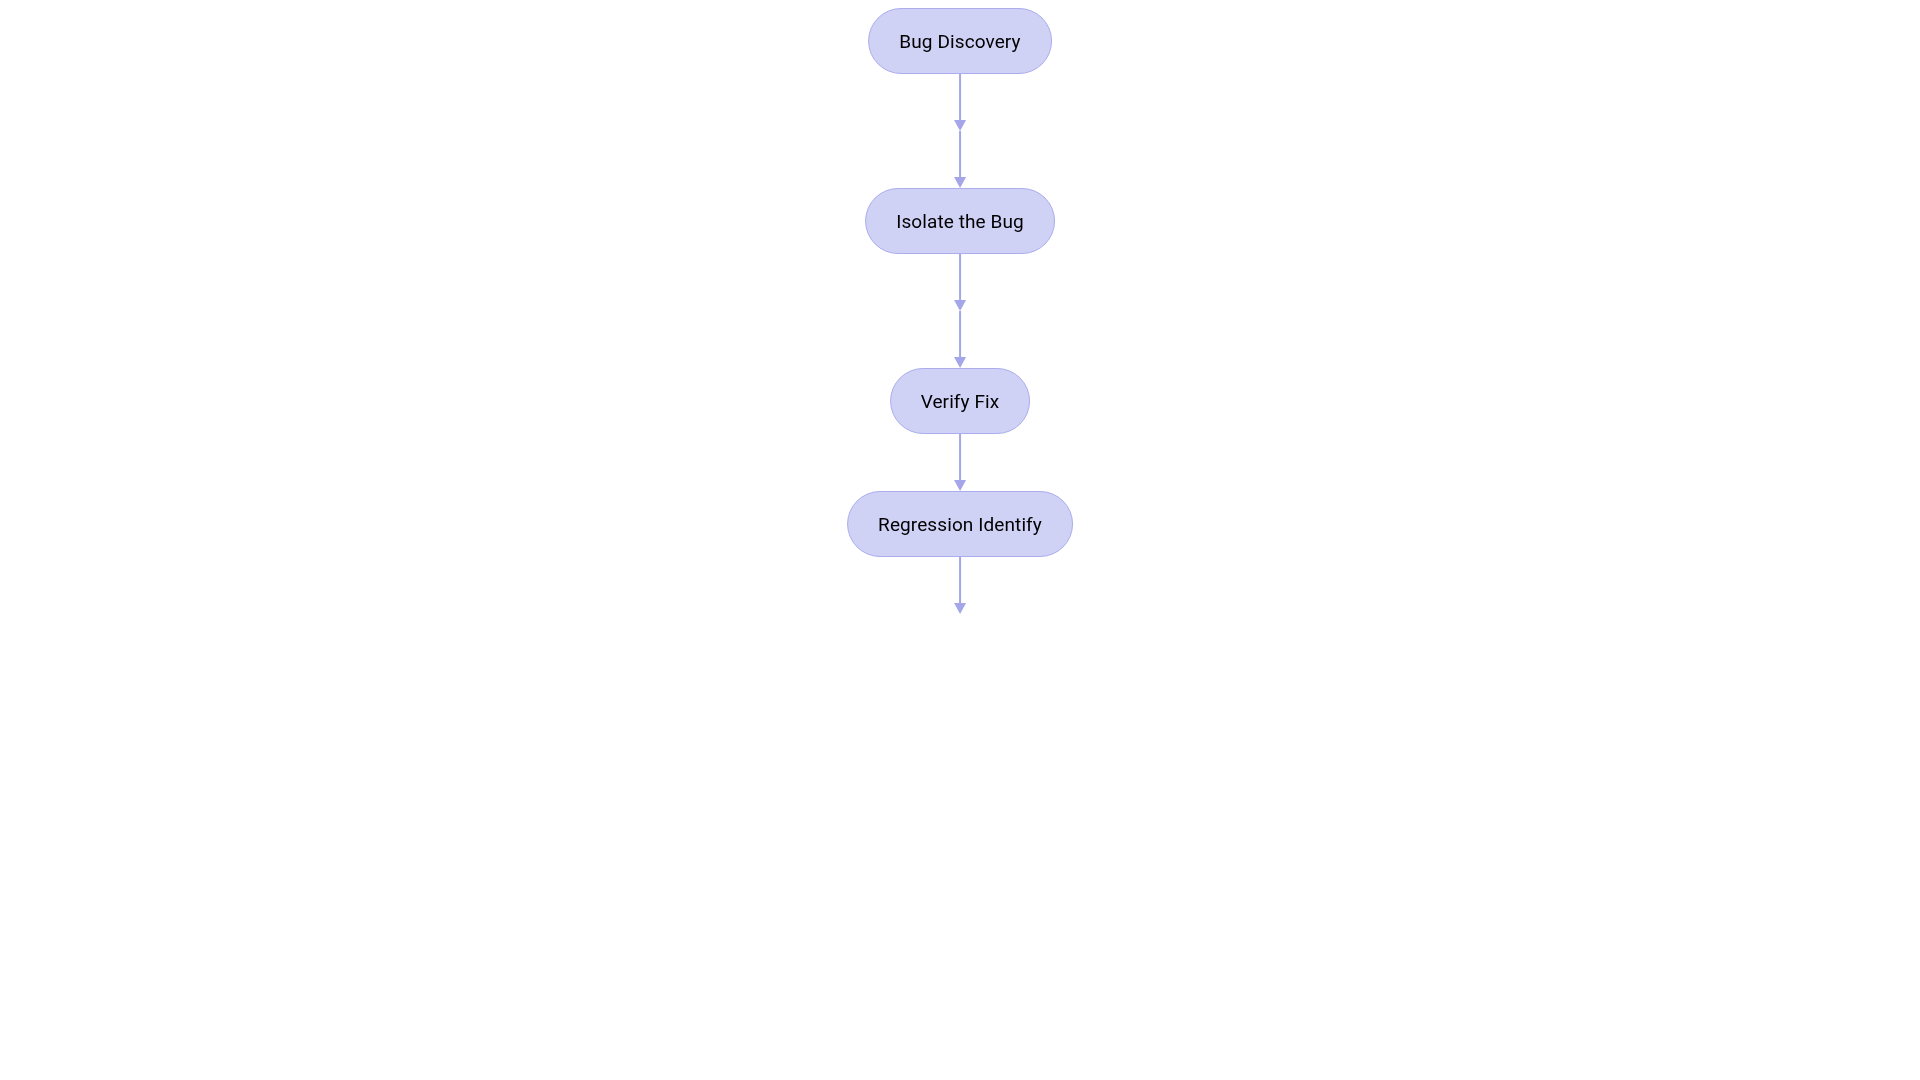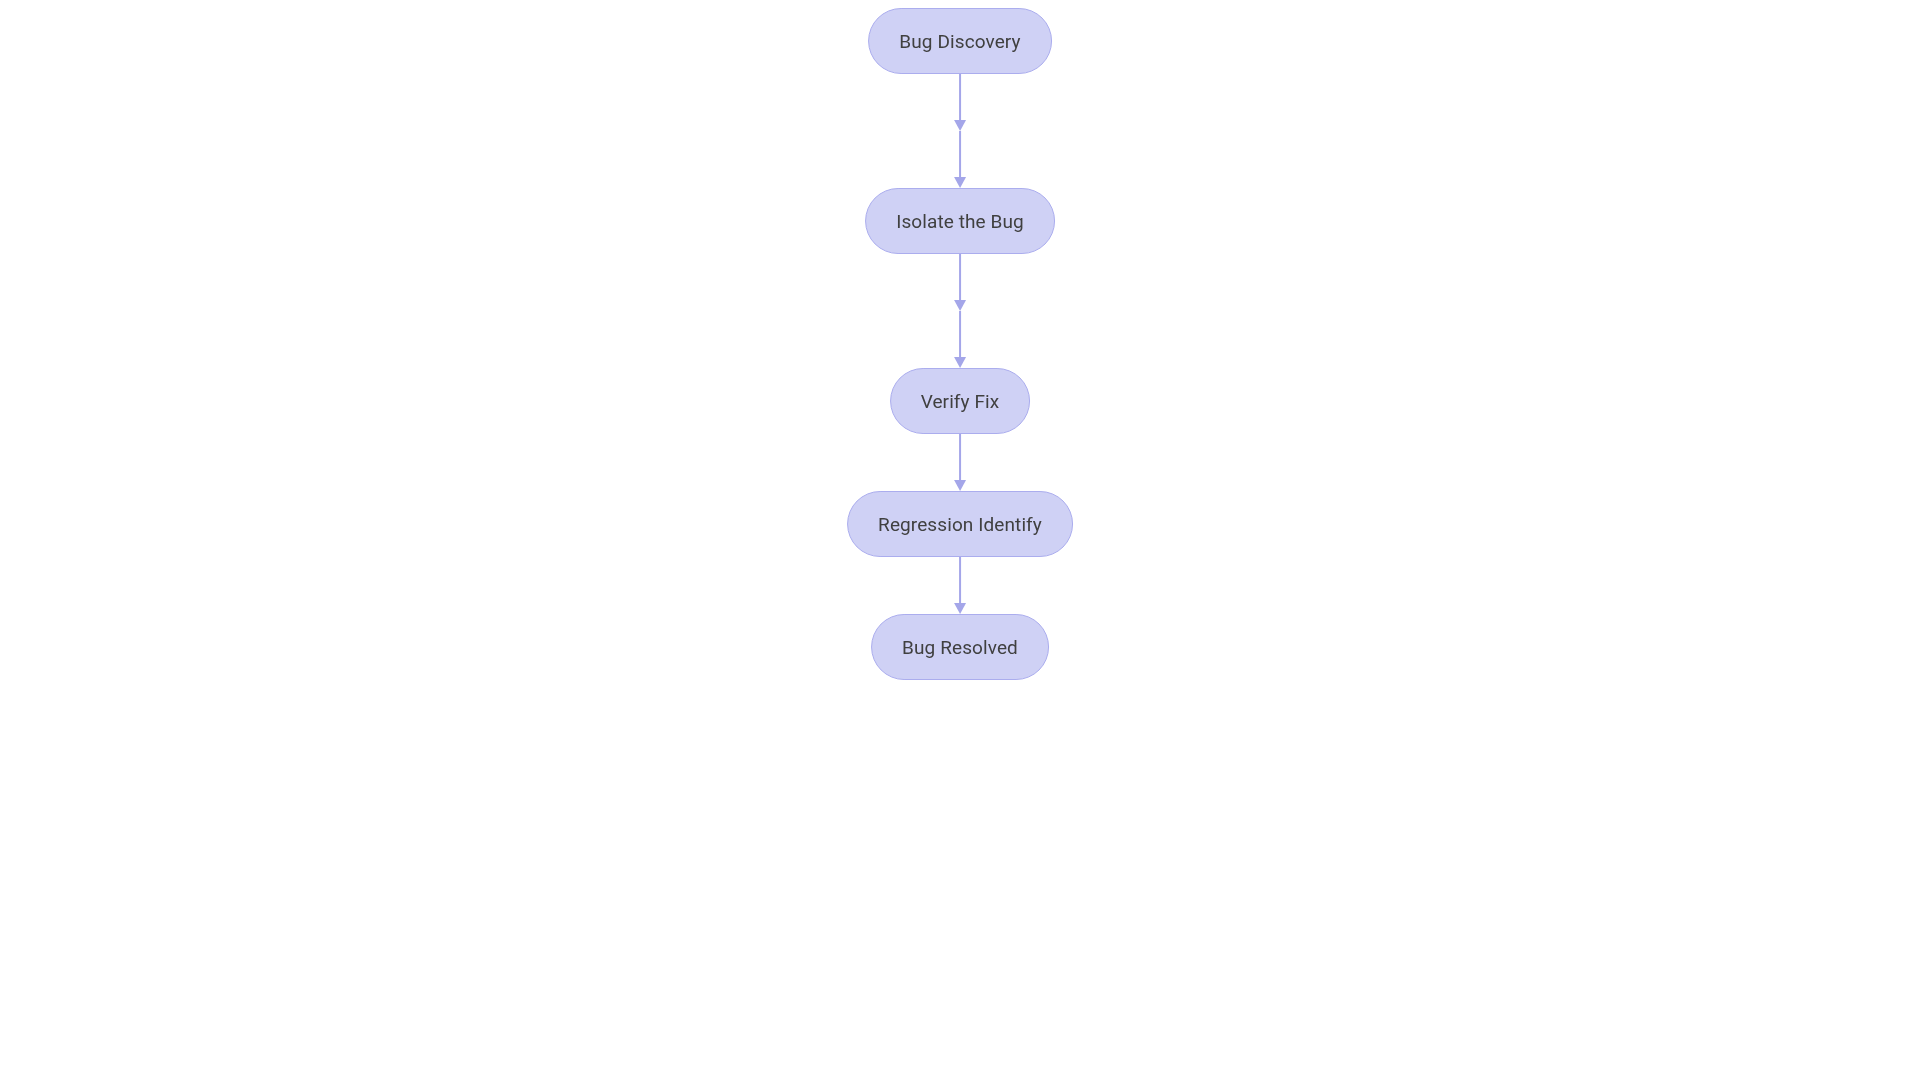--- a/index.html
+++ b/index.html
@@ -17,21 +17,21 @@
     top: 8px;
     transform: translateX(-50%);
     display: flex;
     flex-direction: column;
     align-items: center;
   }
   .node {
     background: #cfd1f5;
     border: 1.5px solid #abadee;
     border-radius: 999px;
-    color: #404040;
+    color: #000000;
     font-size: 19px;
     font-weight: 400;
     display: flex;
     align-items: center;
     justify-content: center;
     padding: 0 30px;
     height: 66px;
     white-space: nowrap;
     letter-spacing: 0.1px;
   }
@@ -111,16 +111,13 @@
   </div>
   <div class="node">
     <span>Regression Identify</span>
   </div>
   <div class="arrow-wrap">
     <div class="arrow">
         <div class="arrow-line"></div>
         <div class="arrow-head"></div>
       </div>
   </div>
-  <div class="node">
-    <span>Bug Resolved</span>
-  </div>
 </div>
 
 </body></html>

